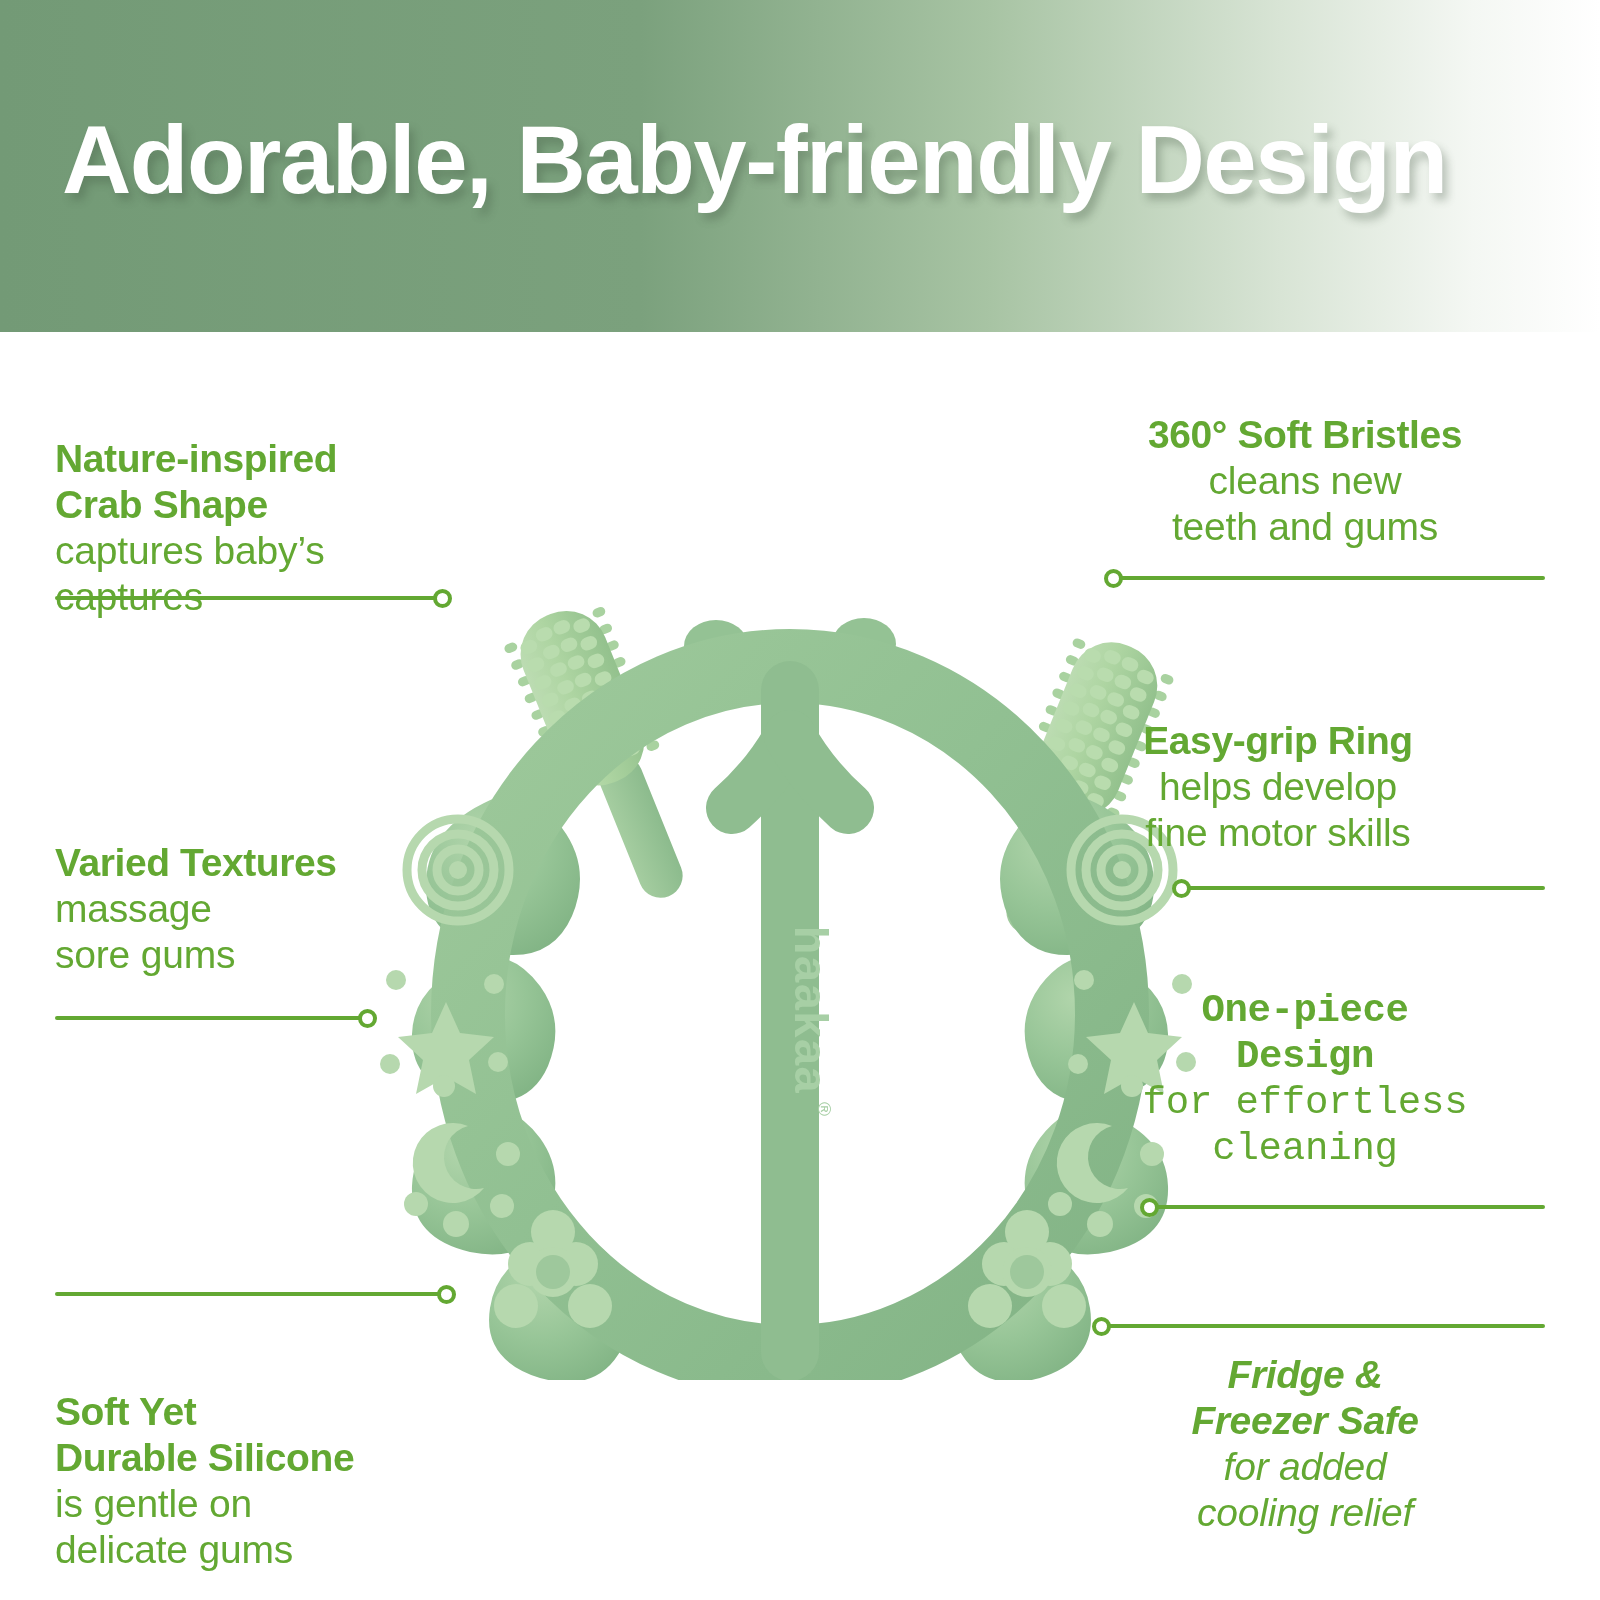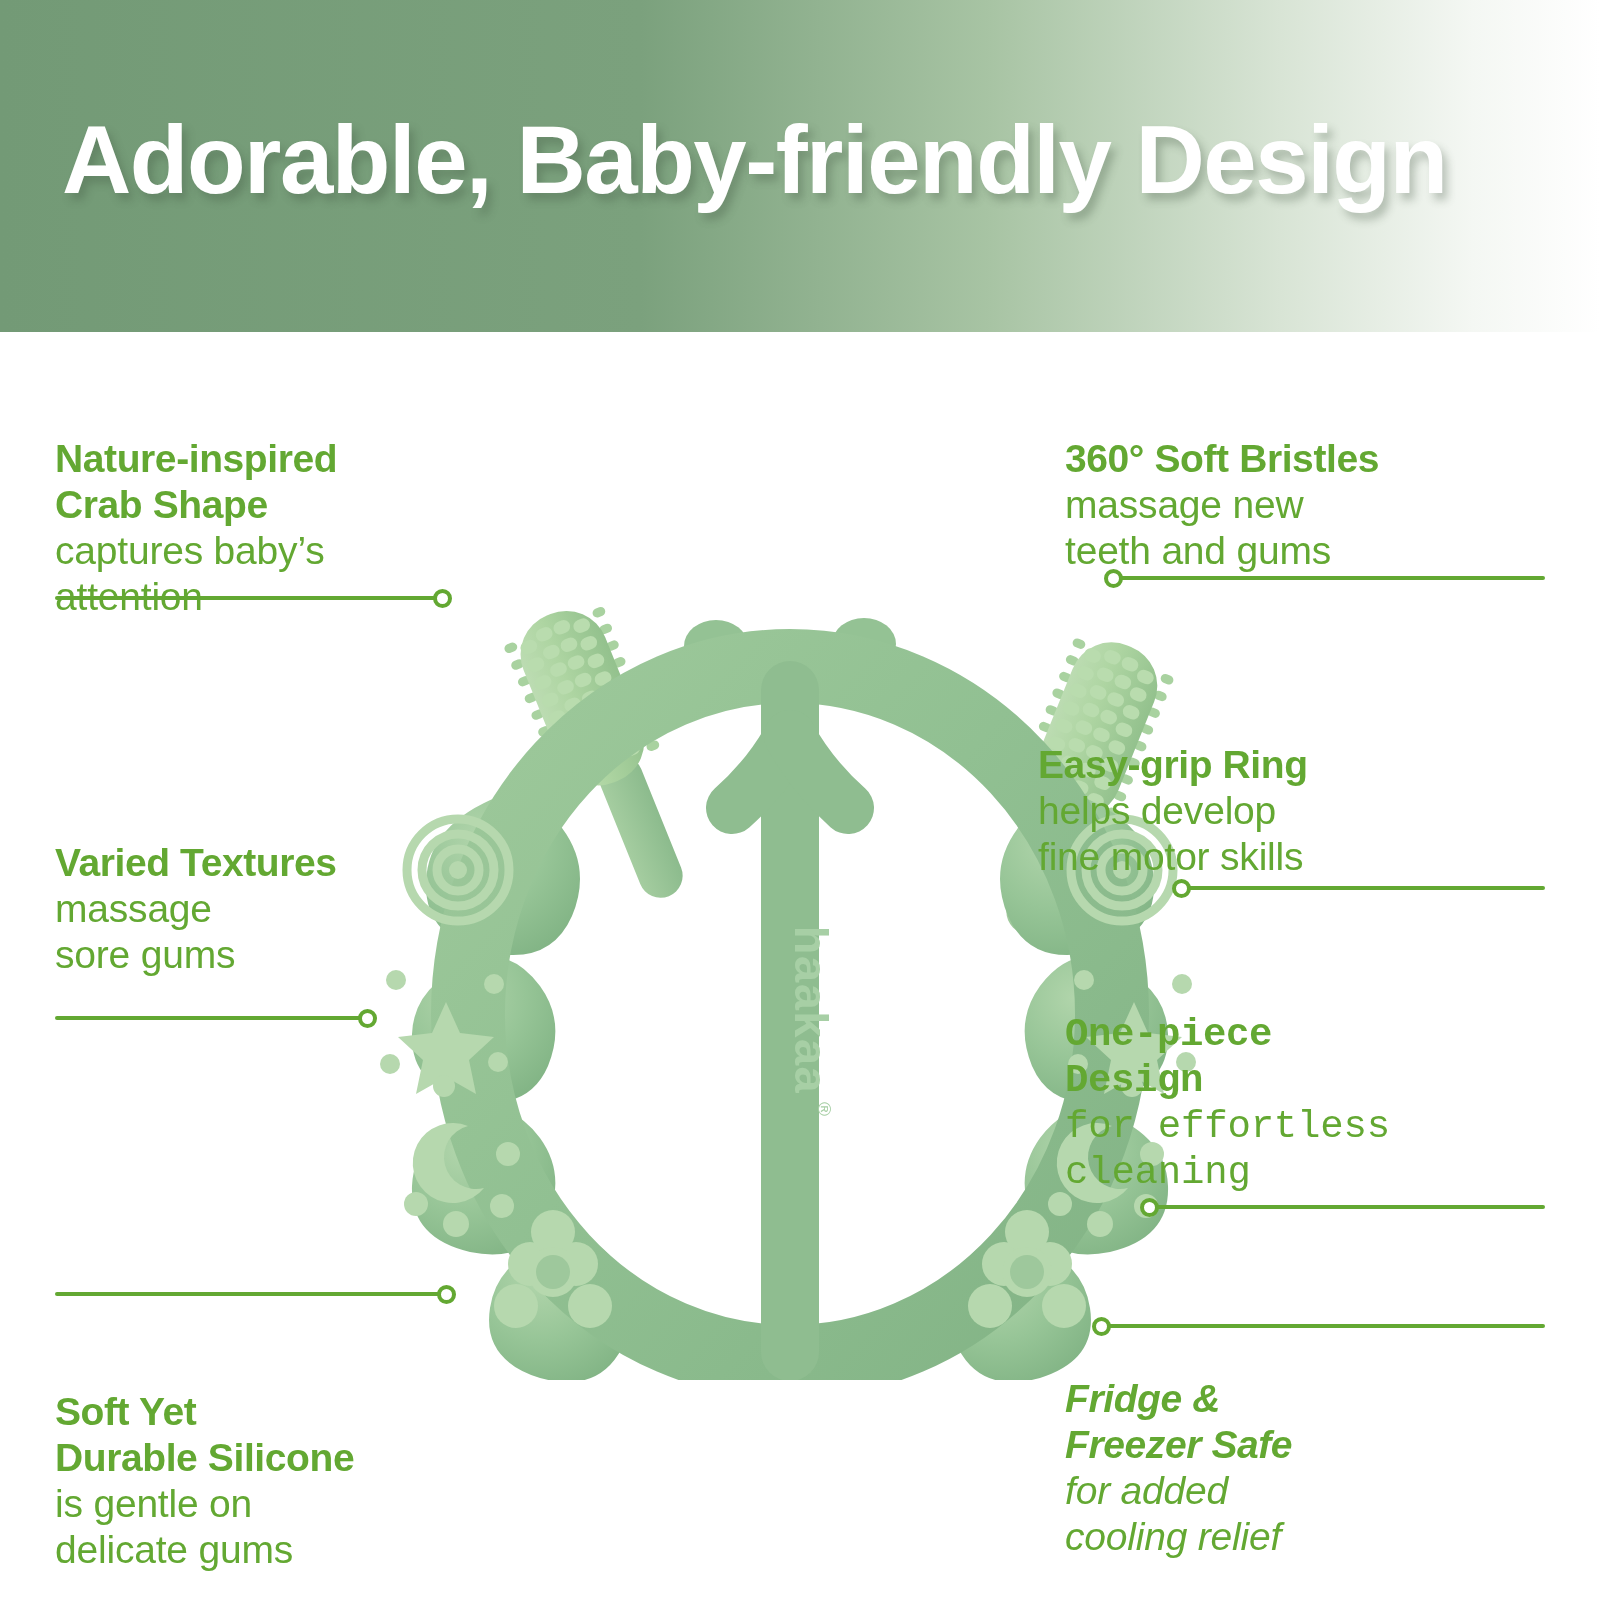--- a/index.html
+++ b/index.html
@@ -23,21 +23,21 @@
     font-size:96px;font-weight:bold;color:#ffffff;
     letter-spacing:-1.5px;line-height:1;white-space:nowrap;
     text-shadow:5px 7px 9px rgba(60,80,60,.30);
   }
 
   
   .callout{position:absolute;color:#63a832;line-height:1.18;}
   .callout .hd{font-weight:bold;font-size:39px;letter-spacing:-.4px;}
   .callout .bd{font-weight:normal;font-size:39px;letter-spacing:-.2px;}
   .callout.left{text-align:left;}
-  .callout.right{text-align:left;margin-top:24px;}
+  .callout.right{text-align:center;}
 
   
   .leader{position:absolute;height:4px;background:#63a832;border-radius:2px;}
   .knob{
     position:absolute;width:19px;height:19px;border-radius:50%;
     border:4px solid #63a832;background:#ffffff;box-sizing:border-box;
   }
 
   
   #product{position:absolute;left:380px;top:540px;width:840px;height:840px;}
@@ -241,26 +241,26 @@
   <div class="leader" style="left:55px;top:1292px;width:389px;"></div>
   <div class="knob" style="left:437px;top:1285px;"></div>
 
   <div class="leader" style="left:1108px;top:1324px;width:437px;"></div>
   <div class="knob" style="left:1092px;top:1317px;"></div>
 
   <div class="callout left" style="left:55px;top:388px;width:420px;margin-top:48px;">
     <div class="hd">Nature-inspired</div>
     <div class="hd">Crab Shape</div>
     <div class="bd">captures baby’s</div>
-    <div class="bd">attention</div>
+    <div class="bd">captures</div>
   </div>
 
   <div class="callout right" style="left:1065px;top:412px;width:480px;">
     <div class="hd">360° Soft Bristles</div>
-    <div class="bd">massage new</div>
+    <div class="bd">cleans new</div>
     <div class="bd">teeth and gums</div>
   </div>
 
   <div class="callout left" style="left:55px;top:840px;width:420px;">
     <div class="hd">Varied Textures</div>
     <div class="bd">massage</div>
     <div class="bd">sore gums</div>
   </div>
 
   <div class="callout right" style="left:1038px;top:718px;width:480px;">

